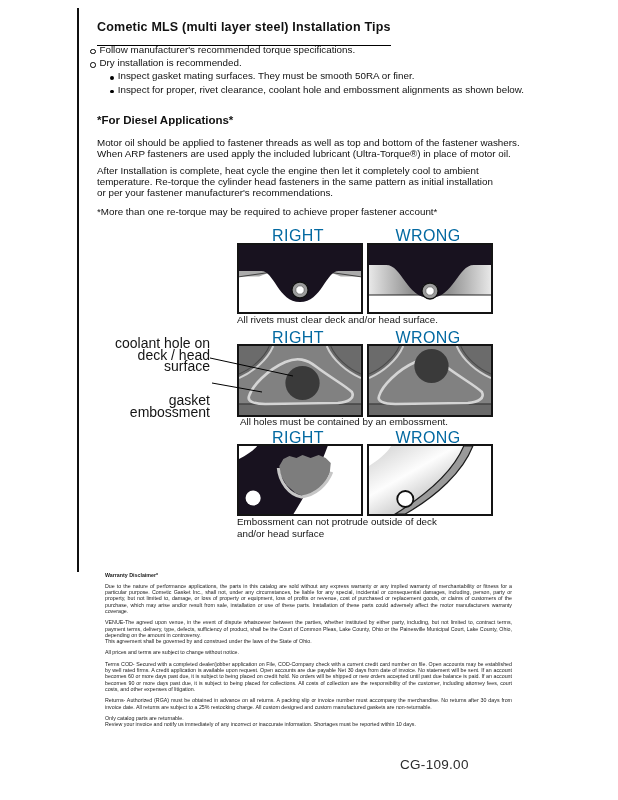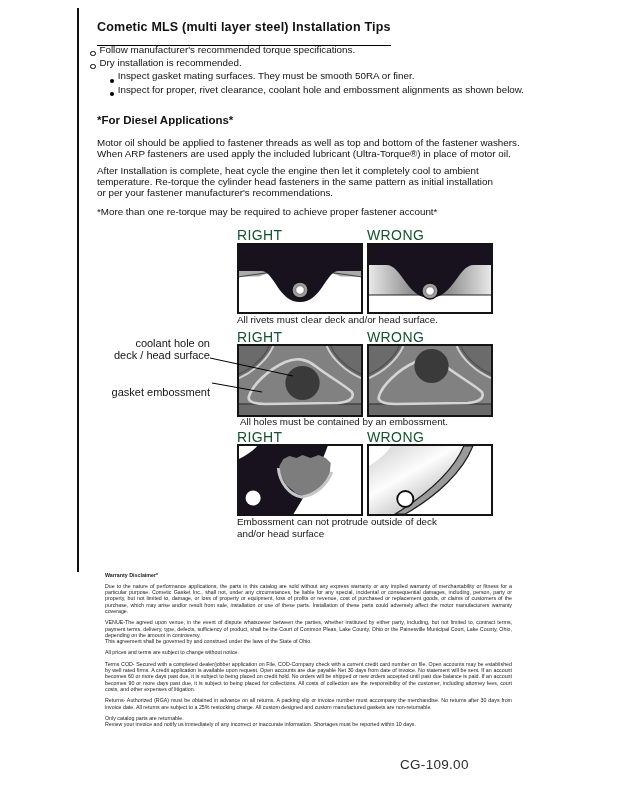--- a/index.html
+++ b/index.html
@@ -7,34 +7,34 @@
     position:relative;width:618px;height:800px;background:#ffffff;overflow:hidden;
     font-family:"Liberation Sans","DejaVu Sans",sans-serif;color:#111;
   }
   .edge-line{position:absolute;left:77px;top:8px;width:2px;height:564px;background:#101010;}
   .title{
     position:absolute;left:97px;top:20px;margin:0;
     font-size:12.5px;font-weight:bold;letter-spacing:0.2px;
     border-bottom:1.5px solid #000;padding-bottom:11px;
   }
   .tips{position:absolute;left:90px;top:43px;width:460px;font-size:9.8px;line-height:13.2px;}
-  .tip{display:flex;align-items:flex-end;}
+  .tip{display:flex;align-items:center;}
   .tip.sub{margin-left:20px;}
   .o-bullet{flex:0 0 auto;width:3.5px;height:3.5px;border:1px solid #000;border-radius:50%;margin:4px 4px 0 0;}
   .dot-bullet{flex:0 0 auto;width:3.8px;height:3.8px;background:#000;border-radius:50%;margin:4.5px 4px 0 0;}
   .diesel-h{position:absolute;left:97px;top:114px;margin:0;font-size:11.5px;font-weight:bold;}
   .body-p{position:absolute;left:97px;margin:0;width:440px;font-size:9.8px;line-height:11px;white-space:pre-line;}
   .p1{top:137px;}
   .p2{top:165px;}
   .note{top:206px;}
-  .figlabel{position:absolute;width:122px;text-align:left;font-size:14px;letter-spacing:0.4px;color:#14532d;}
+  .figlabel{position:absolute;width:122px;text-align:center;font-size:16px;letter-spacing:0.4px;color:#0369a1;}
   .figbox{position:absolute;width:122px;border:2px solid #141414;background:#fff;box-sizing:content-box;font-size:0;}
   .figbox svg{display:block;width:100%;height:100%;}
   .caption{position:absolute;font-size:9.8px;line-height:12px;color:#141414;}
-  .callout{position:absolute;width:100px;text-align:right;font-size:11px;line-height:11.5px;color:#141414;}
+  .callout{position:absolute;width:100px;text-align:right;font-size:14px;line-height:11.5px;color:#141414;}
   .leaders{position:absolute;left:205px;top:340px;width:105px;height:62px;z-index:3;}
   .legal{position:absolute;left:105px;top:572px;width:407px;font-size:5.3px;line-height:6.3px;color:#1a1a1a;}
   .legal-h{font-weight:bold;margin-bottom:4.5px;}
   .legal-p{margin:0 0 5px 0;text-align:justify;white-space:pre-line;}
   .code{position:absolute;left:388px;top:757px;font-size:13.5px;letter-spacing:0.3px;color:#2b2b2b;margin-left:12px;}
 </style>
 </head>
 <body>
 
 <div class="page">
@@ -107,21 +107,21 @@
 
   <div class="caption" style="left:237px;top:314px;">All rivets must clear deck and/or head surface.</div>
 
   <div class="figlabel" style="left:237px;top:329px;">RIGHT</div>
   <div class="figlabel" style="left:367px;top:329px;">WRONG</div>
 
   <div class="callout" style="left:110px;top:338px;">
     <div>coolant hole on</div>
     <div>deck / head surface</div>
   </div>
-  <div class="callout" style="left:110px;top:387px;text-align:right;">gasket embossment</div>
+  <div class="callout" style="left:110px;top:395px;text-align:right;">gasket embossment</div>
 
   <svg class="leaders" viewBox="0 0 105 62">
     <path d="M5,18 L88,36" stroke="#000" stroke-width="1" fill="none"></path>
     <path d="M7,43 L57,52" stroke="#000" stroke-width="1" fill="none"></path>
   </svg>
 
   <div class="figbox" style="left:237px;top:344px;height:69px;">
     <svg viewBox="0 0 121 69" preserveAspectRatio="none">
       <rect x="0" y="0" width="121" height="69" fill="#818181"></rect>
       <rect x="0" y="58" width="121" height="11" fill="#6a6a6a"></rect>

